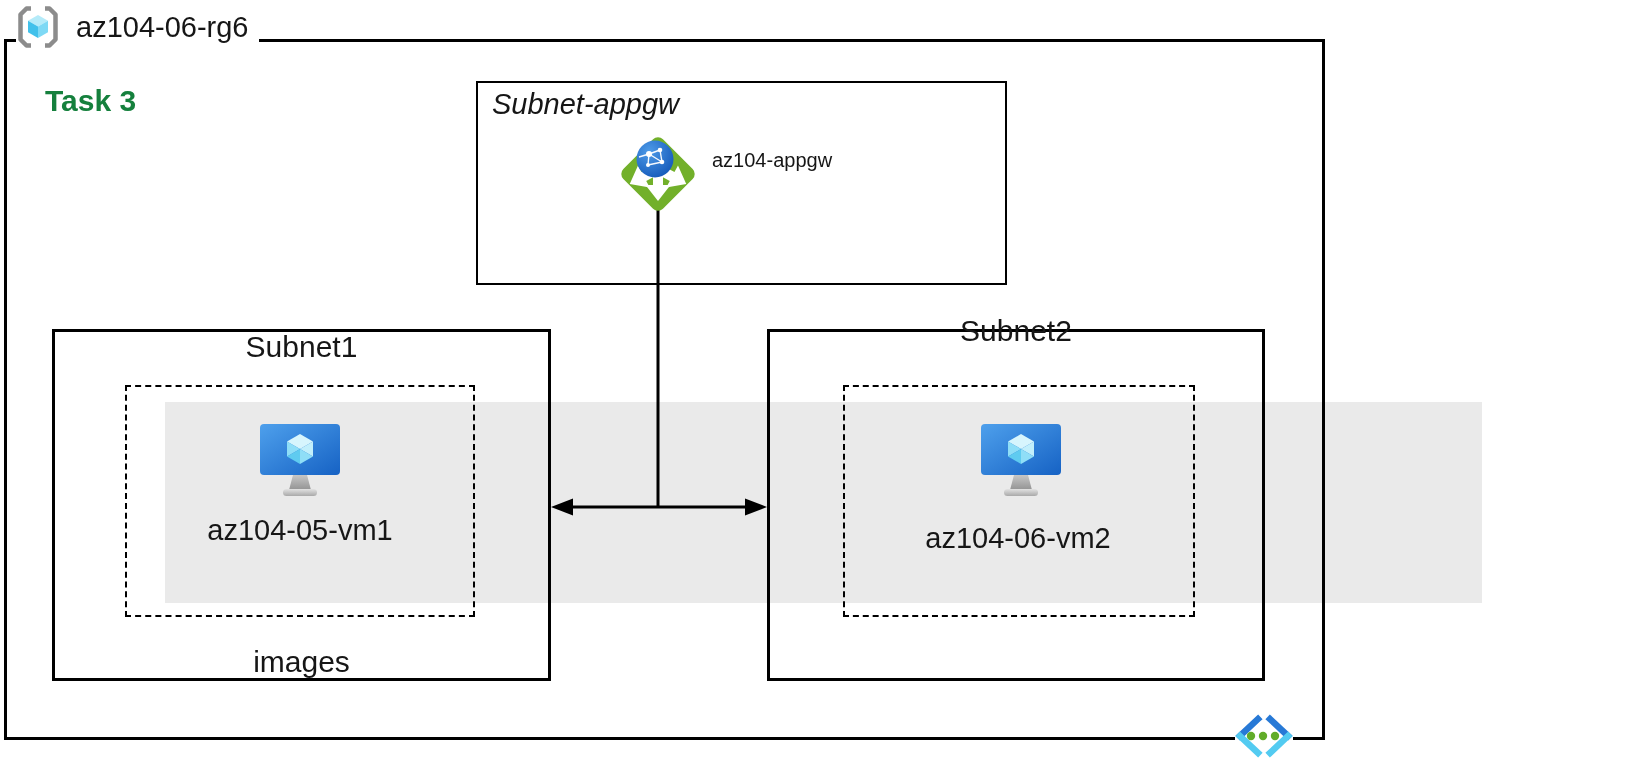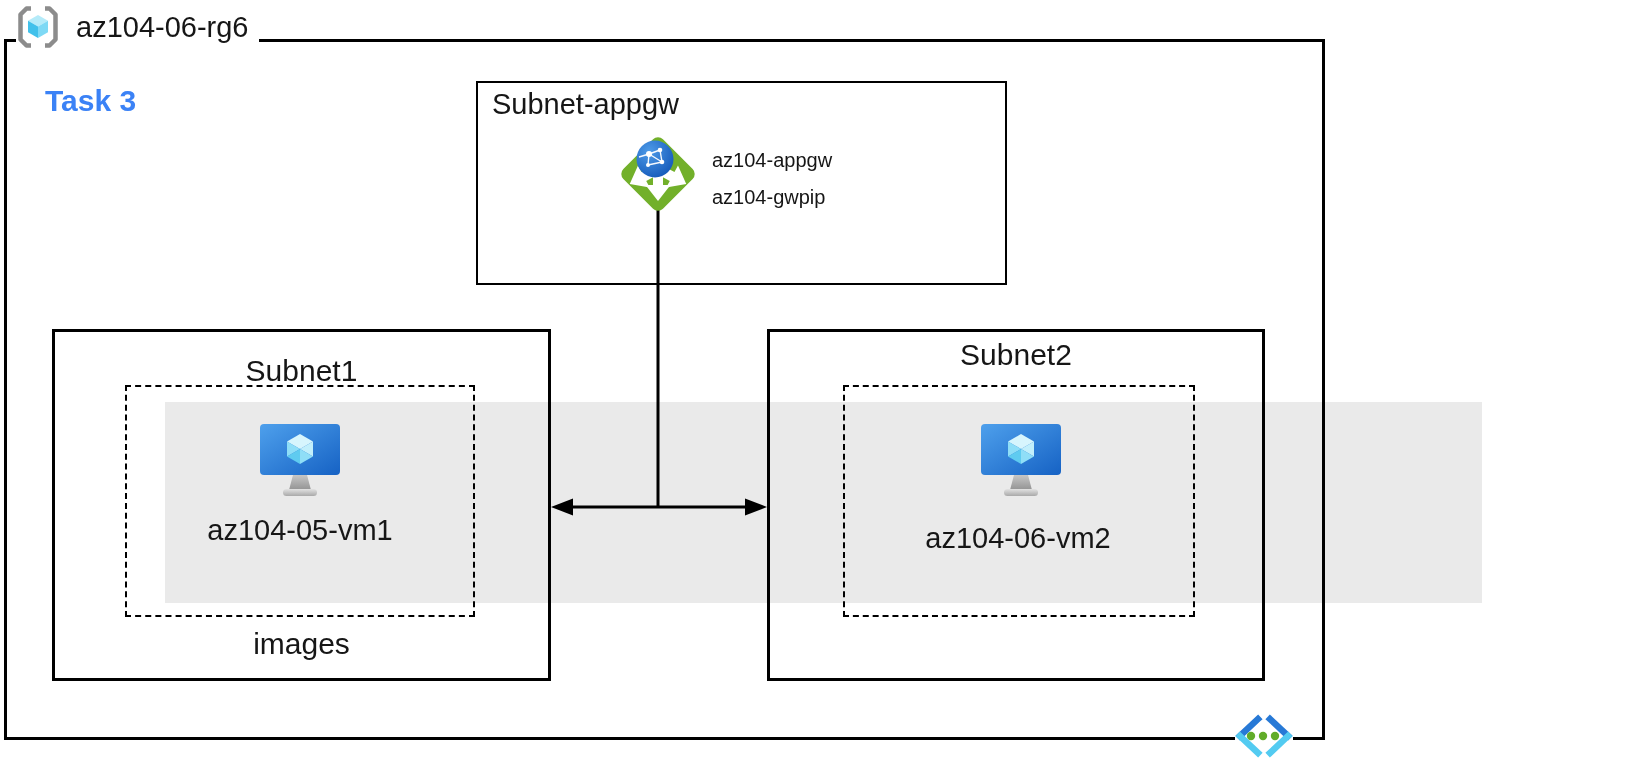--- a/index.html
+++ b/index.html
@@ -11,39 +11,39 @@
   .abs{position:absolute;}
   
   .z0{z-index:0;} .z1{z-index:1;} .z2{z-index:2;} .z3{z-index:3;} .z4{z-index:4;}
 
   .band{left:165px;top:402px;width:1419px;height:201px;background:#EAEAEA;}
   .backend-label{left:1340px;top:469px;width:240px;font-size:33px;white-space:nowrap;}
 
   .outer-box{left:4px;top:39px;width:1321px;height:701px;border:3px solid #000;box-sizing:border-box;background:transparent;}
   .rg-label{left:16px;top:4px;height:46px;background:#ffffff;display:flex;align-items:center;gap:16px;padding:0 10px 0 0;}
   .rg-title{font-size:29px;white-space:nowrap;}
-  .task-label{left:45px;top:84px;font-size:30px;font-weight:bold;color:#3b82f6;}
+  .task-label{left:45px;top:84px;font-size:30px;font-weight:bold;color:#15803d;}
 
   .box{border:3px solid #000;box-sizing:border-box;background:transparent;}
   .appgw-box{left:476px;top:81px;width:531px;height:204px;border-width:2px;}
-  .appgw-title{left:492px;top:88px;font-size:29px;white-space:nowrap;}
+  .appgw-title{left:492px;top:88px;font-size:29px;white-space:nowrap;font-style:italic;}
   .appgw-names{left:712px;top:142px;font-size:20px;line-height:37px;white-space:nowrap;}
 
   .subnet1-box{left:52px;top:329px;width:499px;height:352px;}
   .subnet2-box{left:767px;top:329px;width:498px;height:352px;}
-  .subnet-title{font-size:30px;text-align:center;padding-top:24px;}
+  .subnet-title{font-size:30px;text-align:center;padding-top:0;}
   .dashed{border:2.5px dashed #000;box-sizing:border-box;}
   .dashed1{left:125px;top:385px;width:350px;height:232px;}
   .dashed2{left:843px;top:385px;width:352px;height:232px;}
 
   .vm-text{width:350px;text-align:center;font-size:29px;line-height:37px;top:512px;}
   .vm-text1{left:125px;}
   .vm-text2{left:843px;margin-top:8px;}
   .caption{width:499px;text-align:center;font-size:30px;top:627px;}
-  .caption1{left:52px;}
+  .caption1{left:52px;margin-top:18px;}
   .caption2{left:767px;width:498px;}
 
   .connectors{left:0;top:0;pointer-events:none;}
 </style>
 </head>
 <body>
 
 <div class="stage">
 
   <div class="abs band z0"></div>
@@ -98,21 +98,20 @@
     <g fill="#fff">
       <circle cx="34" cy="23" r="3"></circle>
       <circle cx="45" cy="19" r="2.3"></circle>
       <circle cx="47" cy="31" r="2.3"></circle>
       <circle cx="33" cy="34" r="2"></circle>
     </g>
   </svg>
 
   <div class="abs appgw-names z3">
     <div>az104-appgw</div>
-    <div>az104-gwpip</div>
   </div>
 
   <div class="abs subnet-title z2" style="left:52px;top:330px;width:499px;">Subnet1</div>
   <div class="abs subnet-title z2" style="left:767px;top:314px;width:498px;">Subnet2</div>
 
   <svg class="abs z3" style="left:260px;top:424px;" width="80" height="74" viewBox="0 0 80 74">
     <defs>
       <linearGradient id="monGrad" x1="0" y1="0" x2="1" y2="1">
         <stop offset="0%" stop-color="#4EA0EC"></stop>
         <stop offset="100%" stop-color="#1662C4"></stop>

